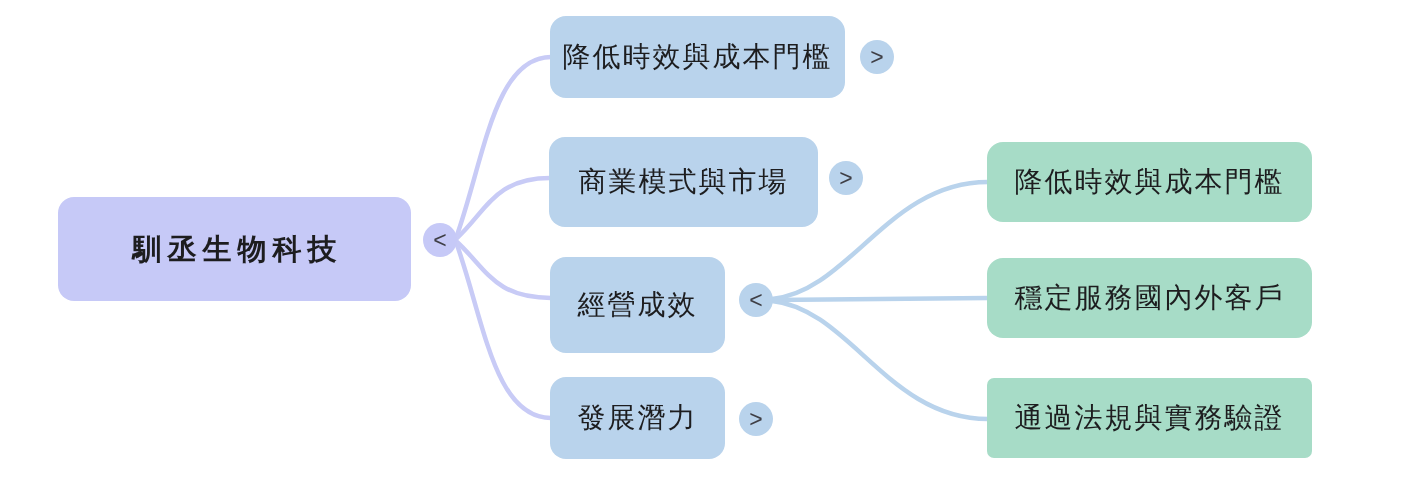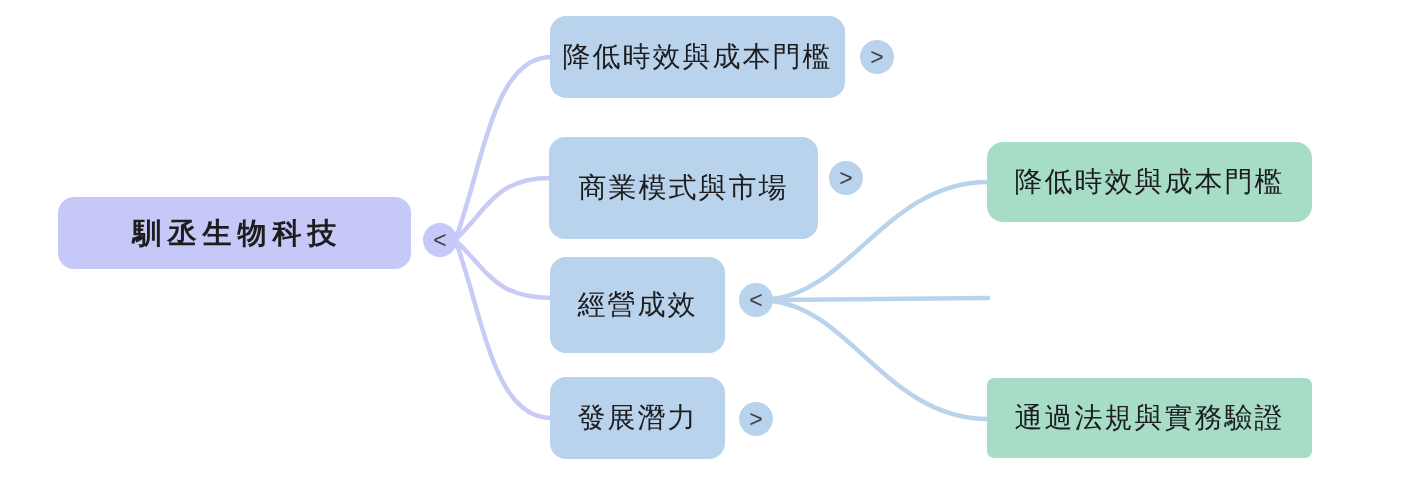--- a/index.html
+++ b/index.html
@@ -14,29 +14,29 @@
   .node{
     position:absolute;
     display:flex;align-items:center;justify-content:center;
     border-radius:16px;
     color:#1d1d1f;
     box-sizing:border-box;
     cursor:default;
   }
   .node-root{
     background:#c6c9f7;
-    left:58px;top:197px;width:353px;height:72px;
+    left:58px;top:197px;width:353px;height:104px;
     flex-direction:row;
     font-weight:700;font-size:29px;line-height:39px;letter-spacing:6px;
   }
   .node-root .line{text-indent:6px;}
   .node-branch{background:#b9d3ec;font-size:28px;letter-spacing:2px;}
   .node-leaf{background:#a7dcc7;font-size:28px;letter-spacing:2px;}
   .branch-0{left:550px;top:16px;width:295px;height:82px;}
-  .branch-1{left:549px;top:137px;width:269px;height:102px;}
+  .branch-1{left:549px;top:137px;width:269px;height:90px;}
   .branch-2{left:550px;top:257px;width:175px;height:96px;}
   .branch-3{left:550px;top:377px;width:175px;height:82px;font-family:Liberation Serif, serif;}
   .leaf-0{left:987px;top:142px;width:325px;height:80px;text-align:center;}
   .leaf-1{left:987px;top:258px;width:325px;height:80px;}
   .leaf-2{left:987px;top:378px;width:325px;height:80px;border-radius:7px;}
   .toggle{
     position:absolute;
     width:34px;height:34px;border-radius:50%;
     display:flex;align-items:center;justify-content:center;
     font-size:23px;font-weight:400;color:#3f3f46;
@@ -100,17 +100,20 @@
   <div class="node node-branch branch-3">
     <span>發展潛力</span>
   </div>
   <div class="toggle toggle-blue toggle-b3">
     <span>&gt;</span>
   </div>
 
   <div class="node node-leaf leaf-0">
     <span>降低時效與成本門檻</span>
   </div>
+  <div class="node node-leaf leaf-1">
+    <span>穩定服務國內外客戶</span>
+  </div>
   <div class="node node-leaf leaf-2">
     <span>通過法規與實務驗證</span>
   </div>
 
 </div>
 
 </body></html>

